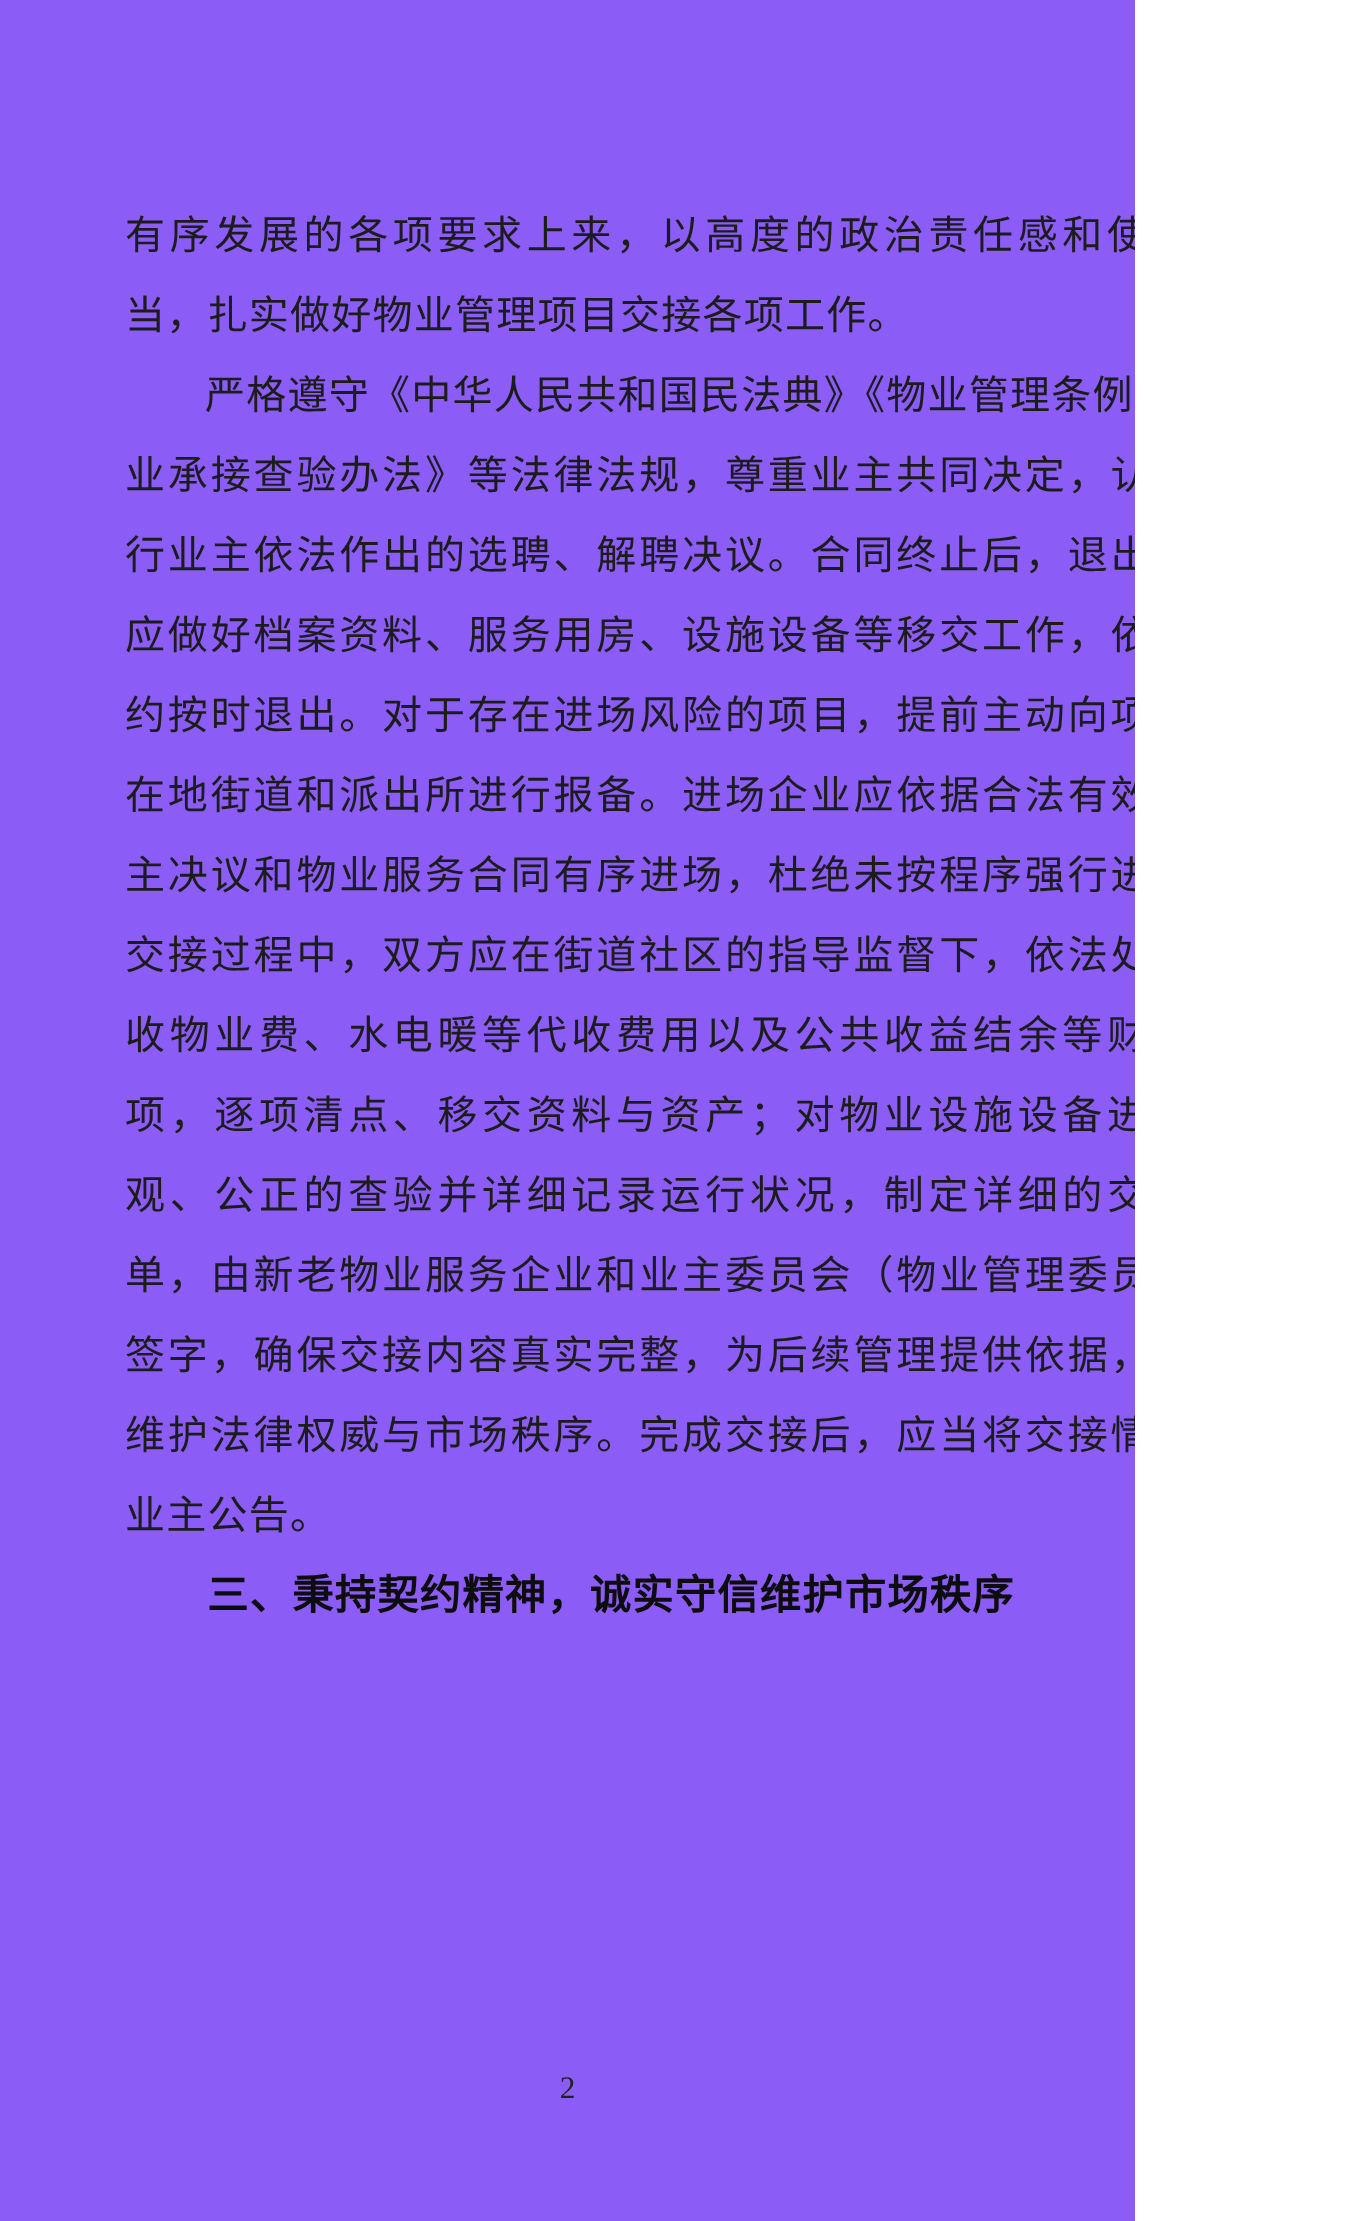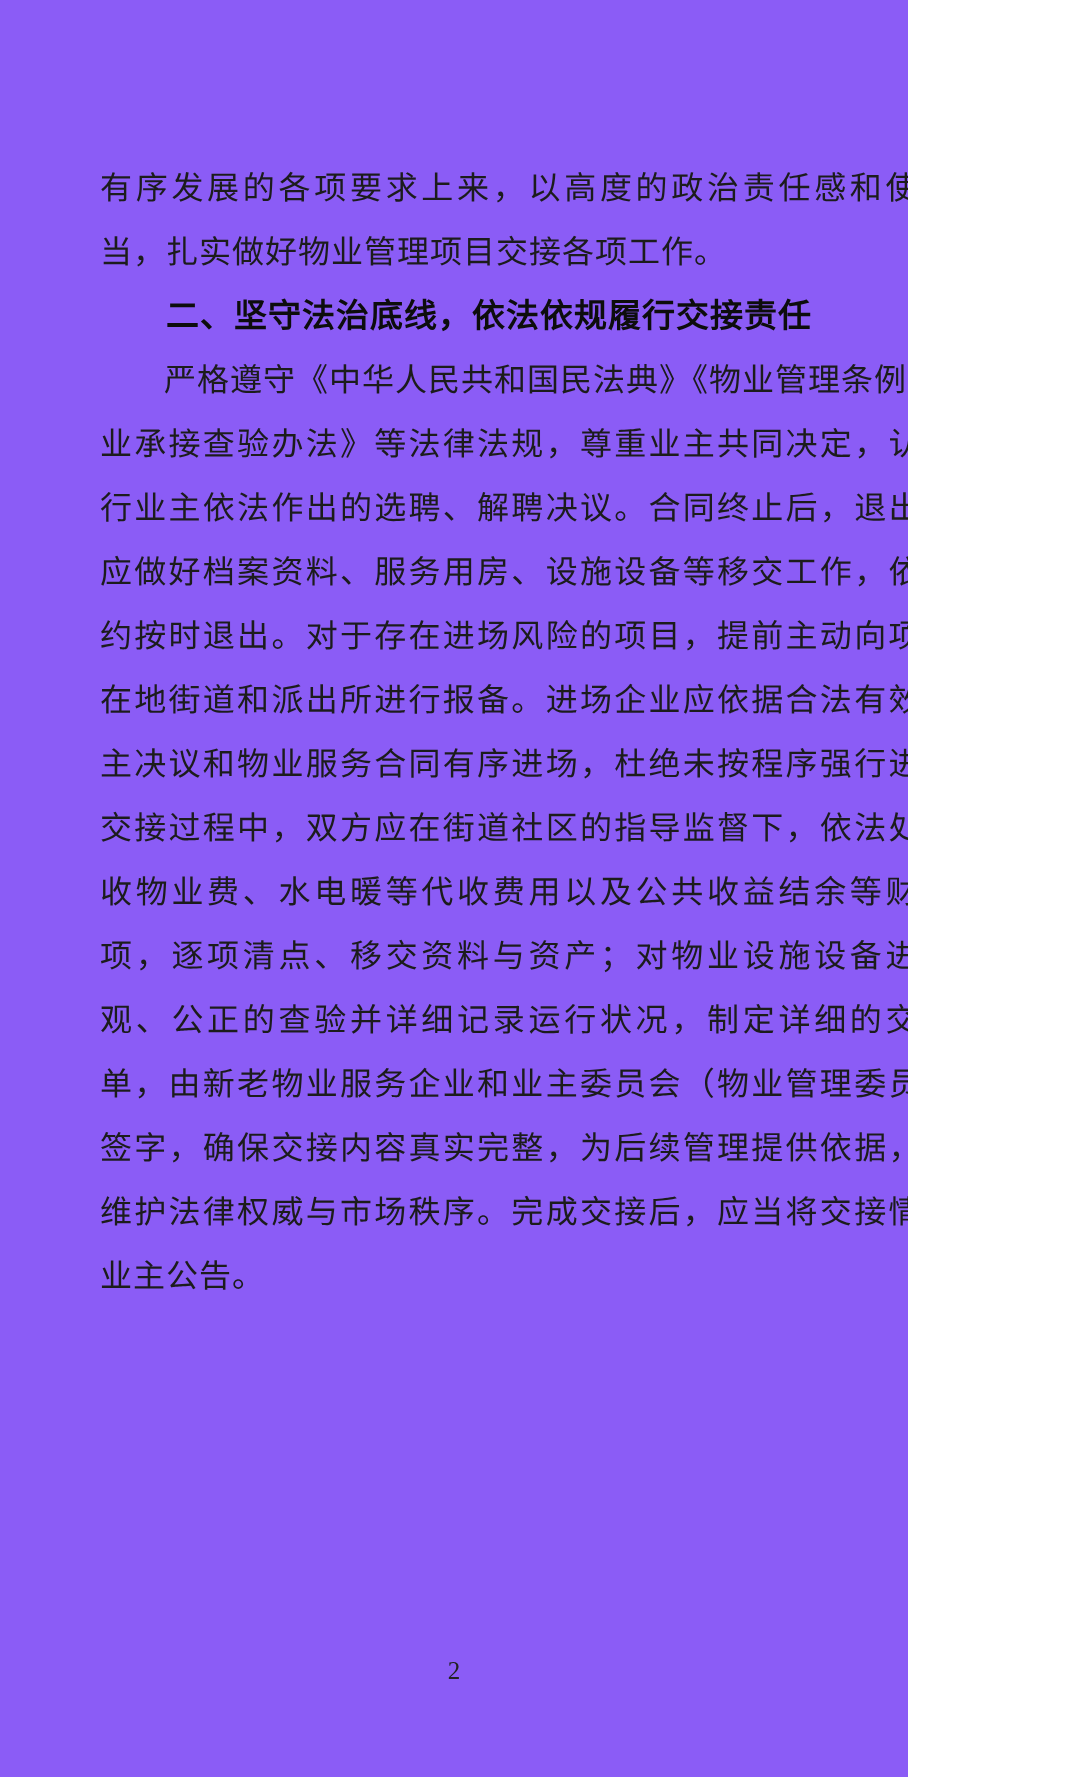--- a/index.html
+++ b/index.html
@@ -60,24 +60,24 @@
   }
 </style>
 </head>
 <body>
 
 <div class="page">
 
   <main class="text-body">
     <p class="para para-continuation">有序发展的各项要求上来，以高度的政治责任感和使命担当，扎实做好物业管理项目交接各项工作。</p>
 
-    <p class="heading">二、坚守法治底线，依法依规履行交接责任</p>
 
     <p class="para">严格遵守《中华人民共和国民法典》《物业管理条例》《物业承接查验办法》等法律法规，尊重业主共同决定，认真执行业主依法作出的选聘、解聘决议。合同终止后，退出企业应做好档案资料、服务用房、设施设备等移交工作，依法依约按时退出。对于存在进场风险的项目，提前主动向项目所在地街道和派出所进行报备。进场企业应依据合法有效的业主决议和物业服务合同有序进场，杜绝未按程序强行进场。交接过程中，双方应在街道社区的指导监督下，依法处理预收物业费、水电暖等代收费用以及公共收益结余等财务事项，逐项清点、移交资料与资产；对物业设施设备进行客观、公正的查验并详细记录运行状况，制定详细的交接清单，由新老物业服务企业和业主委员会（物业管理委员会）签字，确保交接内容真实完整，为后续管理提供依据，切实维护法律权威与市场秩序。完成交接后，应当将交接情况向业主公告。</p>
 
+    <p class="heading">三、秉持契约精神，诚实守信维护市场秩序</p>
 
   </main>
 
   <footer class="page-footer">
     <span class="page-number">2</span>
   </footer>
 
 </div>
 
 </body></html>

